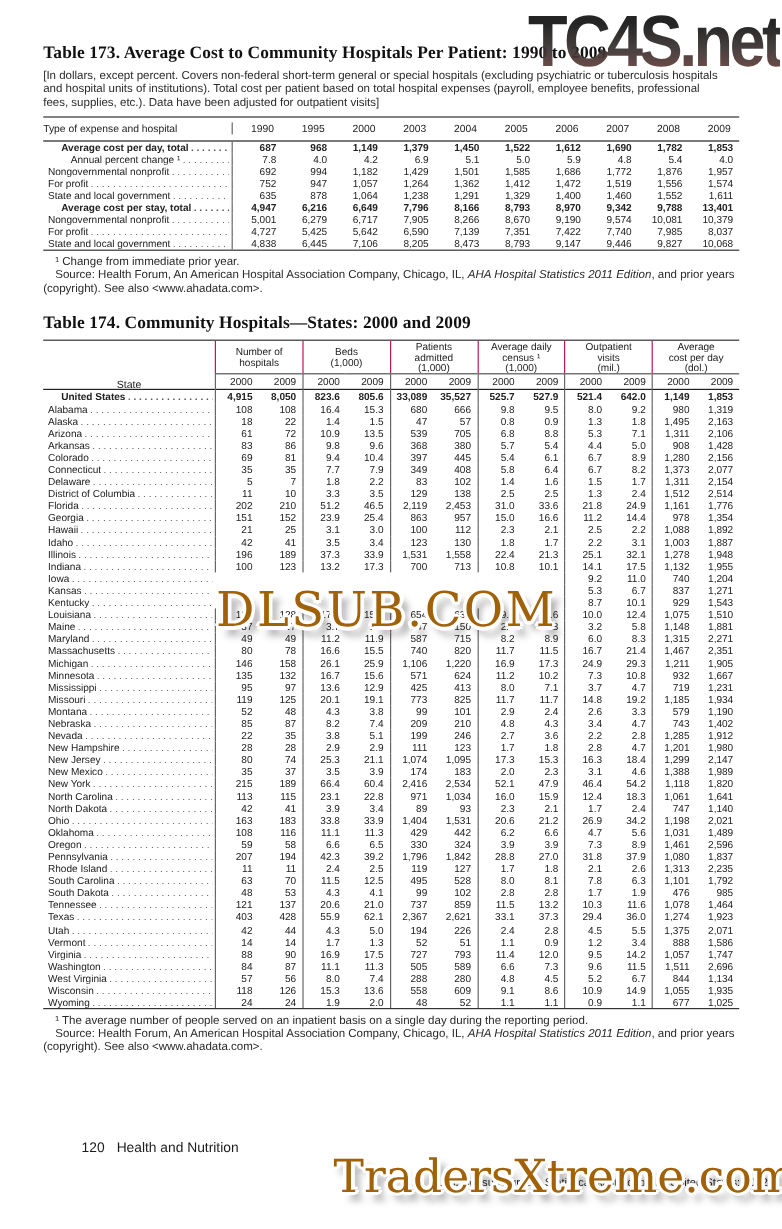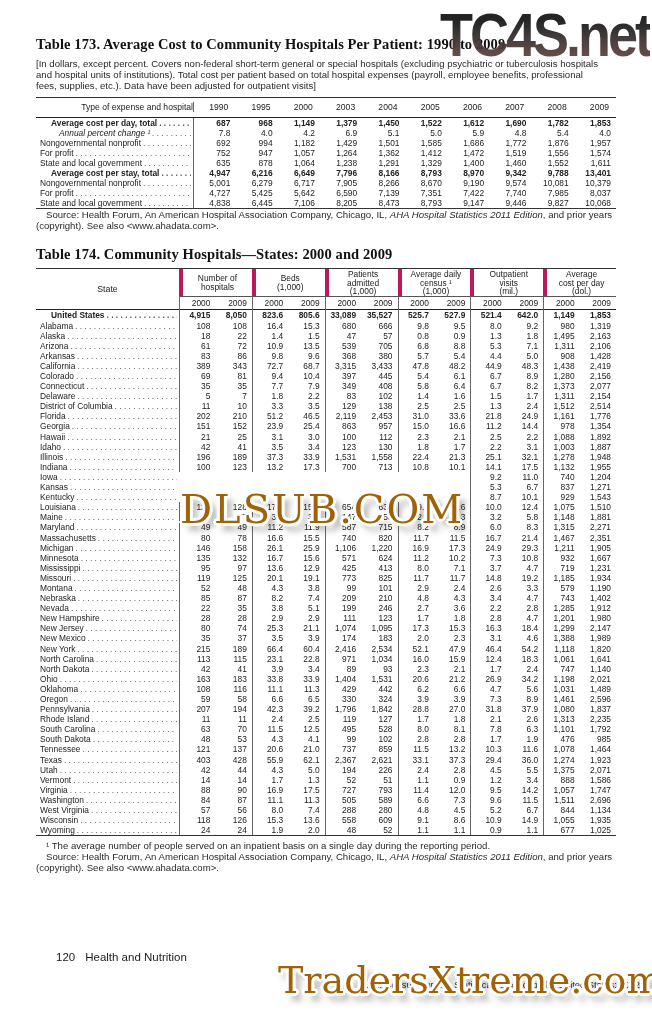--- a/index.html
+++ b/index.html
@@ -21,42 +21,42 @@
   .g10{grid-template-columns:157px repeat(10,1fr);}
   .g14{grid-template-columns:143px repeat(12,1fr);}
   .c{font-size:8.4px;line-height:10.1px;white-space:nowrap;overflow:hidden;}
   .n{text-align:right;padding-right:5px;}
   .lbl{display:flex;align-items:baseline;padding-left:4px;min-width:0;}
   .lt{flex:0 0 auto;}
   .dots{flex:1 1 auto;overflow:hidden;white-space:nowrap;color:#555;margin:0 2px;}
   .dots::after{content:" . . . . . . . . . . . . . . . . . . . . . . . . . . . . . . . . . . . . .";}
   .b{font-weight:bold;}
   .ind1 .lbl{padding-left:15px;}
-  .ind2 .lbl{padding-left:23px;font-style:italic;}
+  .ind2 .lbl{padding-left:23px;}
   .vr{border-left:1px solid #666;}
   
   .t173-head{display:grid;grid-template-columns:157px repeat(10,1fr);
              border-bottom:1.5px solid #222;align-items:center;height:19px;}
   .t173-head .hc{font-size:8.6px;}
-  .t173-head .hl{text-align:right;}
+  .t173-head .hl{text-align:left;}
   .t173-head .hy{text-align:right;padding-right:7px;}
   
   .t174-head{position:relative;border-bottom:1.5px solid #222;}
   .t174-grow{display:grid;grid-template-columns:143px repeat(6,1fr);height:27px;}
   .t174-grow .gh{display:flex;flex-direction:column;justify-content:center;align-items:center;
-                 font-size:8.4px;line-height:8.8px;text-align:center;border-left:4px solid #be185d;}
+                 font-size:8.4px;line-height:8.8px;text-align:center;border-left:1px solid #be185d;}
   .t174-yrow{display:grid;grid-template-columns:143px repeat(12,1fr);height:13px;align-items:center;}
   .t174-yrow .yh{font-size:8.4px;text-align:right;padding-right:5px;border-top:1px solid #555;height:100%;
                  display:flex;align-items:center;justify-content:flex-end;}
   .t174-yrow .ysp{height:100%;}
   .t174-yrow .yh.vr{border-left:1px solid #666;}
-  .state-h{position:absolute;left:0;top:0;width:143px;height:40px;display:flex;align-items:center;
+  .state-h{position:absolute;left:0;top:16px;width:143px;height:40px;display:flex;align-items:center;
            justify-content:center;font-size:8.8px;}
   
-  .footer-left{position:absolute;left:56px;top:951px;font-size:11.5px;color:#1c1c1c;}
+  .footer-left{position:absolute;left:68px;top:951px;font-size:11.5px;color:#1c1c1c;}
   .footer-left .pg{margin-right:10px;}
   .imprint{position:absolute;right:12px;top:980px;font-size:9.3px;color:#1c1c1c;}
   
   .wm-top{position:absolute;top:0px;right:2px;z-index:9;
           font-family:"Liberation Sans",sans-serif;font-weight:bold;font-size:54px;
           letter-spacing:-3px;transform:scaleY(1.12);transform-origin:top;
           color:#222;background:linear-gradient(180deg,#141414 28%,#3a3232 58%,#7c4a43 100%);
           -webkit-background-clip:text;background-clip:text;-webkit-text-fill-color:transparent;
           opacity:.93;}
   .wm-red{font-family:"DejaVu Serif","Liberation Serif",serif;font-weight:normal;color:#a16207;
@@ -238,20 +238,21 @@
           <div class="c n">8,473</div>
           <div class="c n">8,793</div>
           <div class="c n">9,147</div>
           <div class="c n">9,446</div>
           <div class="c n">9,827</div>
           <div class="c n">10,068</div>
         </div>
       </div>
   </div>
 
+  <p class="footnote">¹ Change from immediate prior year.</p>
   <p class="src"><span>Source: Health Forum, An American Hospital Association Company, Chicago, IL, </span><i>AHA Hospital Statistics 2011 Edition</i><span>, and prior years (copyright). See also &lt;www.ahadata.com&gt;.</span></p>
 
   <h1 class="tbl-title title2">Table 174. Community Hospitals—States: 2000 and 2009</h1>
 
   <div class="tblock">
     <div class="t174-head">
       <div class="state-h">State</div>
       <div class="t174-grow">
         <div></div>
         <div class="gh">
@@ -391,38 +392,20 @@
           <div class="c n vr">368</div>
           <div class="c n">380</div>
           <div class="c n vr">5.7</div>
           <div class="c n">5.4</div>
           <div class="c n vr">4.4</div>
           <div class="c n">5.0</div>
           <div class="c n vr">908</div>
           <div class="c n">1,428</div>
         </div>
 
-        <div class="row g14">
-          <div class="c lbl">
-            <span class="lt">California</span>
-            <span class="dots"></span>
-          </div>
-          <div class="c n vr">389</div>
-          <div class="c n">343</div>
-          <div class="c n vr">72.7</div>
-          <div class="c n">68.7</div>
-          <div class="c n vr">3,315</div>
-          <div class="c n">3,433</div>
-          <div class="c n vr">47.8</div>
-          <div class="c n">48.2</div>
-          <div class="c n vr">44.9</div>
-          <div class="c n">48.3</div>
-          <div class="c n vr">1,438</div>
-          <div class="c n">2,419</div>
-        </div>
 
         <div class="row g14">
           <div class="c lbl">
             <span class="lt">Colorado</span>
             <span class="dots"></span>
           </div>
           <div class="c n vr">69</div>
           <div class="c n">81</div>
           <div class="c n vr">9.4</div>
           <div class="c n">10.4</div>

